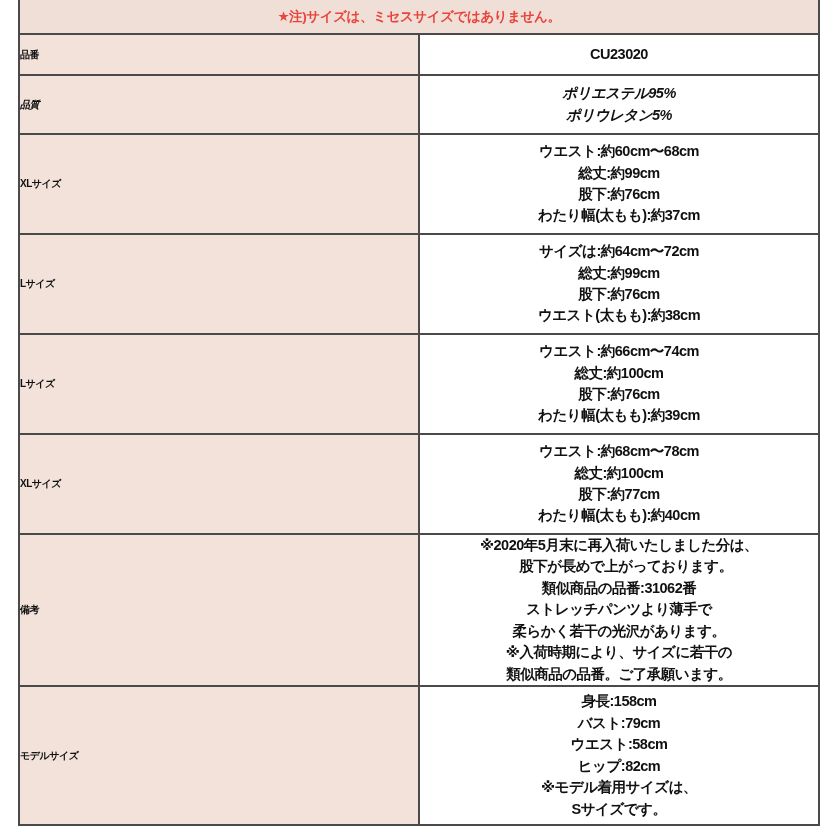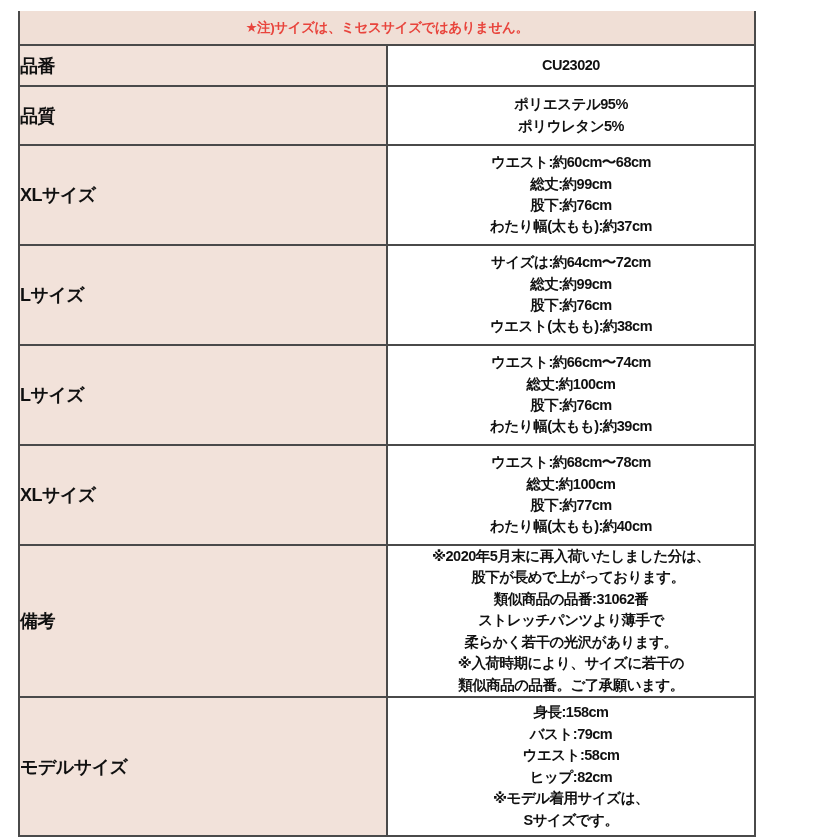--- a/index.html
+++ b/index.html
@@ -10,22 +10,22 @@
   body {
     width: 839px;
     height: 839px;
     font-family: "Liberation Sans", "DejaVu Sans", sans-serif;
     overflow: hidden;
   }
 
   .spec-table {
     position: absolute;
     left: 18px;
-    top: 11px;
-    width: 738px;
+    top: 0px;
+    width: 802px;
     border-collapse: collapse;
     table-layout: fixed;
   }
 
   .spec-table td {
     padding: 0;
     vertical-align: middle;
     border-left: 2px solid #4a4a4a;
     border-right: 2px solid #4a4a4a;
     border-top: 2px solid #4a4a4a;
@@ -45,21 +45,21 @@
     font-weight: bold;
     letter-spacing: -0.4px;
     white-space: nowrap;
   }
 
   
   .label-cell {
     background: #f2e2da;
     width: 208px;
     padding-left: 14px;
-    font-size: 18px;
+    font-size: 10px;
     font-weight: bold;
     color: #101010;
     letter-spacing: -0.5px;
   }
 
   
   .value-cell {
     background: #ffffff;
     padding-left: 14px;
     padding-top: 4px;
@@ -71,21 +71,21 @@
     letter-spacing: -0.5px;
     text-align: center;
   }
 
   .value-cell .line {
     display: block;
     white-space: pre;
   }
 
   .r-code   { height: 41px; }
-  .r-mat    { height: 59px; }
+  .r-mat    { height: 59px; font-style: italic; }
   .r-size   { height: 100px; }
   .r-remark { height: 151px; }
   .r-model  { height: 139px; }
 </style>
 </head>
 <body>
 
 <table class="spec-table">
   <tbody>
     <tr class="header-row">

